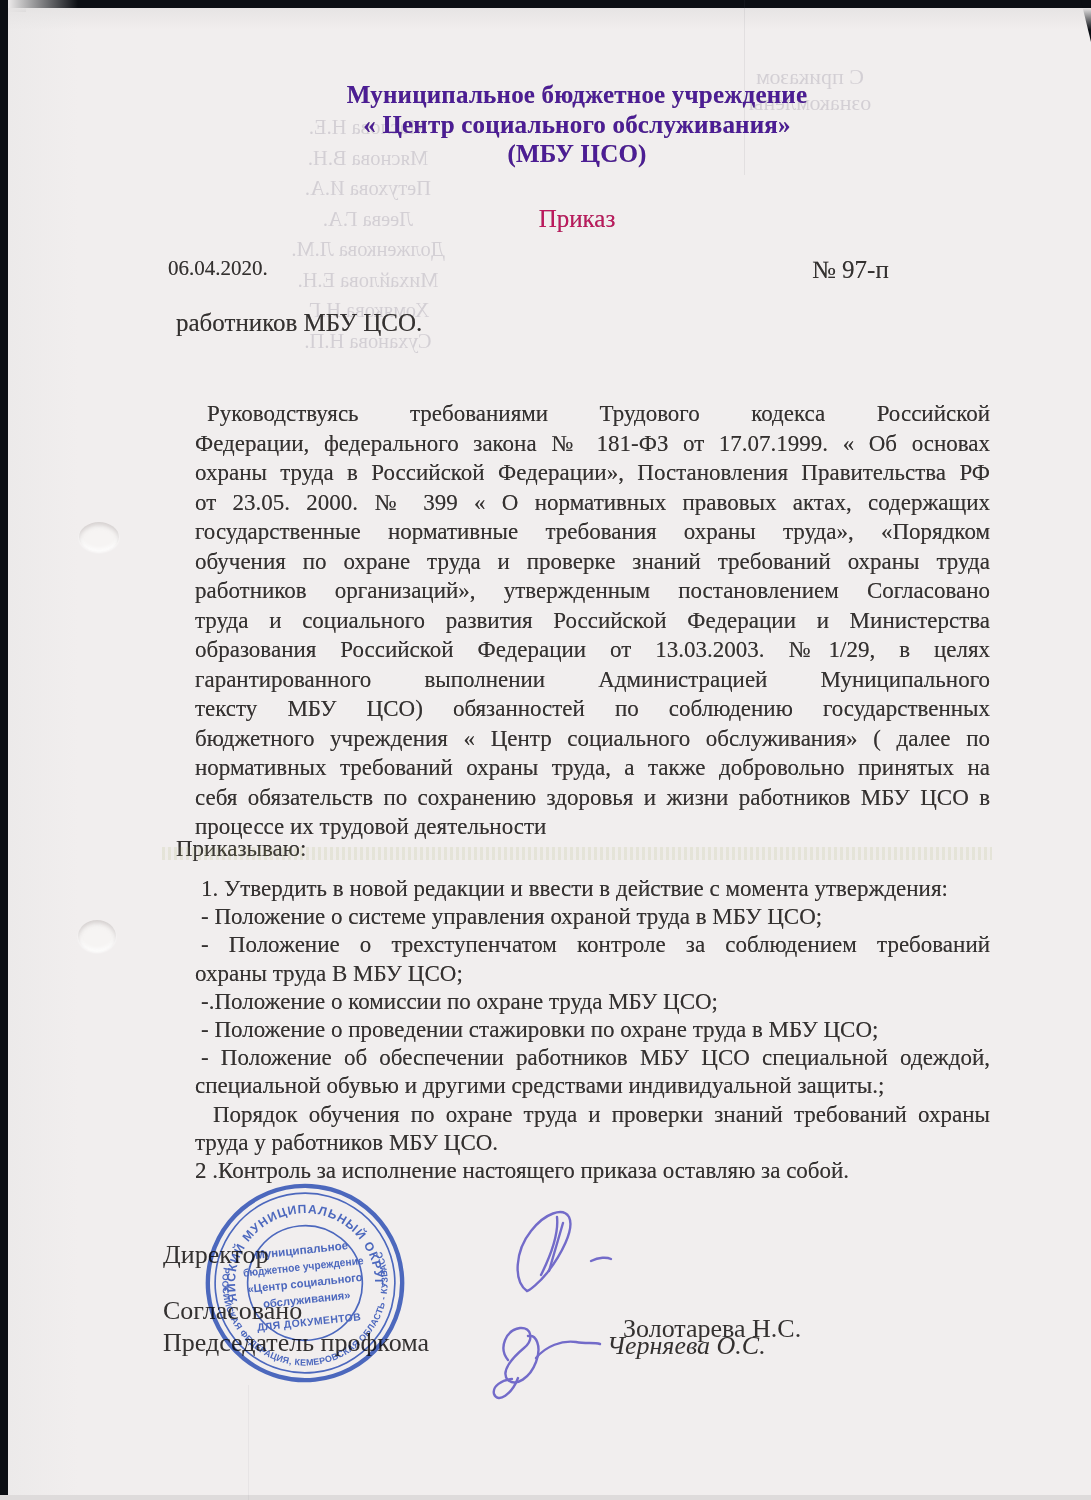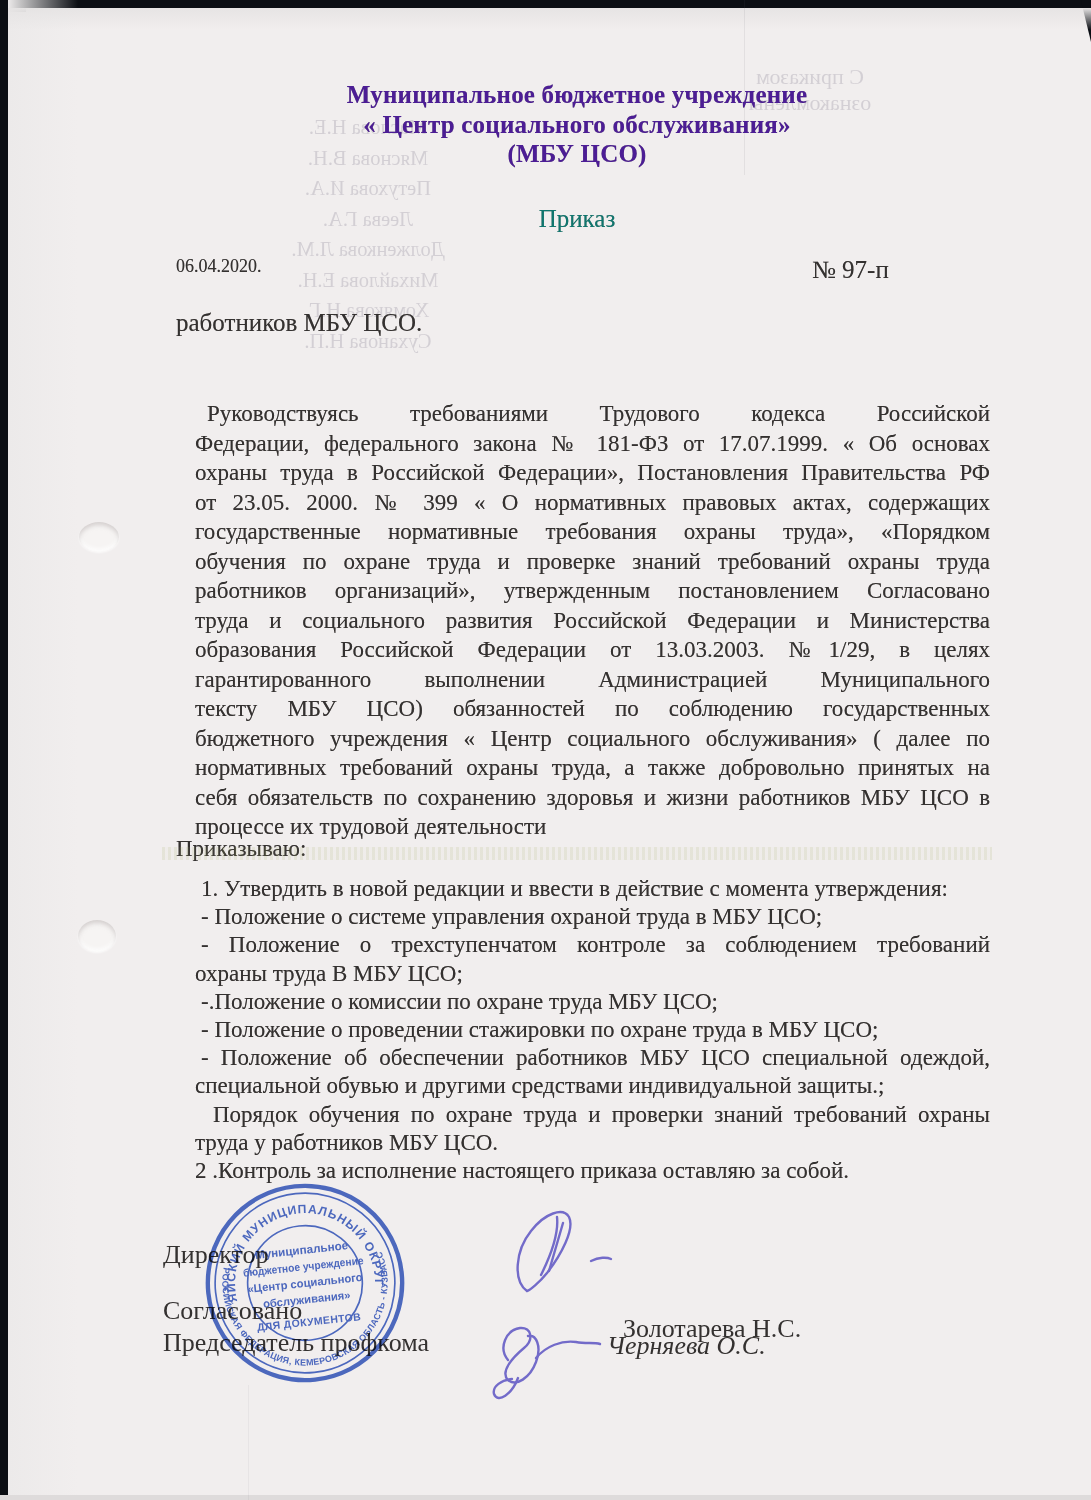--- a/index.html
+++ b/index.html
@@ -30,22 +30,22 @@
   
   .ghost{position:absolute;color:#b7b2bc;opacity:.5;filter:blur(.5px);
     transform:scaleX(-1);font-family:"Liberation Serif",serif;}
   .ghost-names{left:258px;top:112px;width:220px;font-size:20.5px;line-height:30.5px;text-align:center;}
   .ghost-note{left:697px;top:64px;width:226px;font-size:22px;text-align:center;}
 
   
   .abs{position:absolute;}
   .org{left:132px;top:80px;width:890px;text-align:center;font-weight:bold;
     font-size:25px;line-height:29.5px;color:#4c1d95;letter-spacing:.2px;}
-  .doctype{left:132px;top:205px;width:890px;text-align:center;font-size:25px;color:#0f766e;}
-  .date{left:176px;top:256px;font-size:18px;}
+  .doctype{left:132px;top:205px;width:890px;text-align:center;font-size:25px;color:#be185d;}
+  .date{left:168px;top:256px;font-size:21px;}
   .num{left:812px;top:256px;font-size:25px;}
   .subject{left:176px;top:307px;width:700px;font-size:25px;line-height:32px;}
   .bodytxt{left:163px;top:399px;width:827px;font-size:23px;line-height:29.5px;}
   .resolve{left:176px;top:836px;font-size:23px;}
   .orderlist{left:163px;top:875px;width:827px;font-size:23px;line-height:28.2px;}
   .ln{white-space:normal;}
   .j{text-align:justify;text-align-last:justify;}
   .bodytxt .ln,.orderlist .ln{text-shadow:0 0 .5px rgba(56,51,48,.55);margin-left:32px;}
   .subject,.date,.num,.org,.doctype,.resolve{text-shadow:0 0 .5px rgba(56,51,48,.5);}
 

